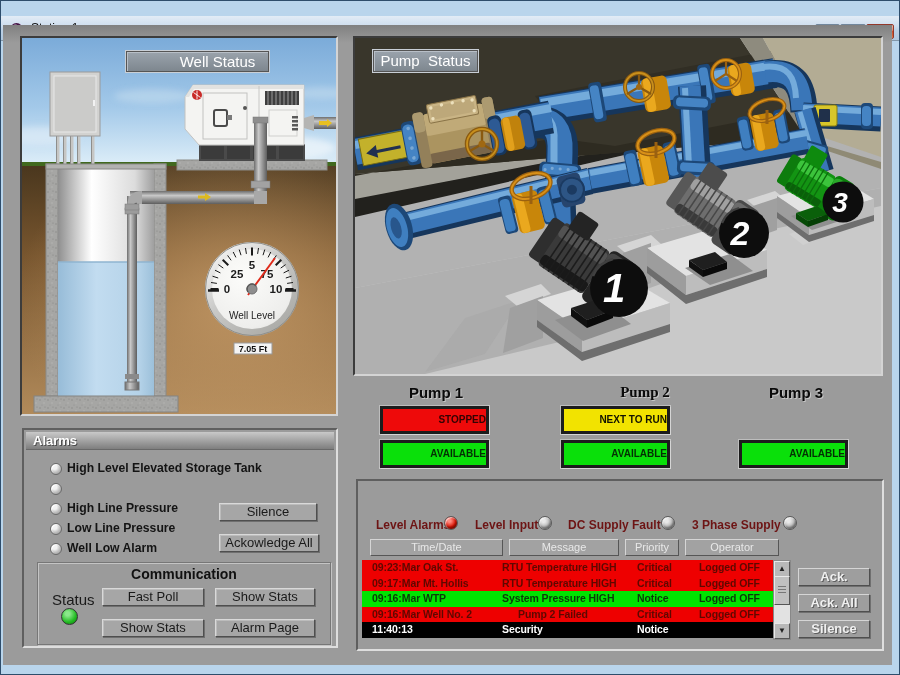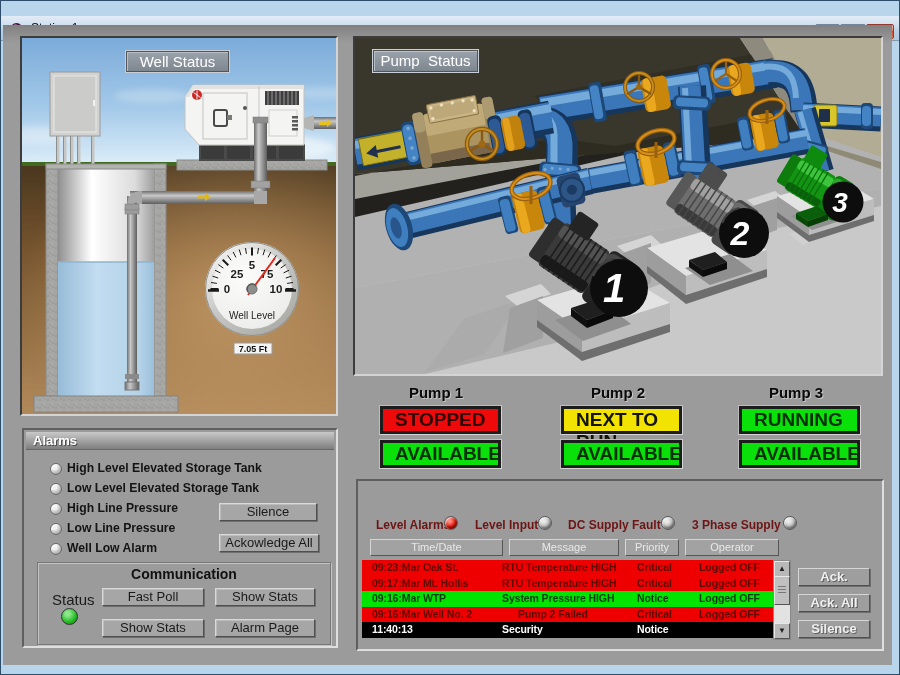--- a/index.html
+++ b/index.html
@@ -26,22 +26,22 @@
   border-bottom:2px solid #d4d4d4;border-right:2px solid #d4d4d4;}
 #wellpic{left:17px;top:11px;width:314px;height:376px;}
 #pumppic{left:350px;top:11px;width:526px;height:336px;}
 
 .scrbtn{position:absolute;background:linear-gradient(#9aa3ac,#7e878f);
   border:1px solid #555;box-shadow:0 0 0 1px #c9cfd6, inset 1px 1px 0 #b8bfc7;
   color:#fff;text-align:center;font-size:15px;}
 
 .plabel{position:absolute;top:359px;width:120px;text-align:center;font-weight:bold;font-size:15px;color:#0a0a0a;text-shadow:1px 1px 0 #c6c6c6;}
 .sbox{position:absolute;width:103px;height:22px;border:3px solid #1c1c1c;
-  box-shadow:1px 1px 0 #d5d5d5,-1px -1px 0 #bdbdbd,1px -1px 0 #c6c6c6,-1px 1px 0 #c6c6c6;text-align:left;
-  font-weight:bold;font-size:19px;line-height:22px;padding-left:12px;}
+  box-shadow:1px 1px 0 #d5d5d5,-1px -1px 0 #bdbdbd,1px -1px 0 #c6c6c6,-1px 1px 0 #c6c6c6;text-align:right;
+  font-weight:bold;font-size:10px;line-height:22px;}
 
 .panel{position:absolute;background:#9b9b9b;
   border-top:2px solid #5f5f5f;border-left:2px solid #5f5f5f;
   border-bottom:2px solid #dedede;border-right:2px solid #dedede;}
 .ptitle{position:absolute;left:2px;top:2px;right:2px;height:17px;
   background:linear-gradient(#c9c9c9,#7e7e7e);color:#fff;font-weight:bold;font-size:13px;
   padding-left:7px;line-height:17px;text-shadow:1px 1px 0 #4c4c4c;border-bottom:1px solid #686868;}
 #alarmspanel{left:19px;top:403px;width:312px;height:216px;}
 #csapanel{left:353px;top:454px;width:524px;height:168px;}
 .radio{position:absolute;width:10px;height:10px;border-radius:50%;
@@ -285,21 +285,21 @@
         <line x1="197" y1="252.5" x2="186" y2="252.5" stroke="#1a1a1a" stroke-width="2.5"></line>
         <line x1="263" y1="252.5" x2="274" y2="252.5" stroke="#1a1a1a" stroke-width="2.5"></line>
         <line x1="226" y1="257" x2="253" y2="220" stroke="#e02a1a" stroke-width="2"></line>
         <circle cx="230" cy="251" r="5" fill="#8e8e8e"></circle>
         <circle cx="230" cy="251" r="5" fill="none" stroke="#6e6e6e"></circle>
         <path d="M226 254 a5 5 0 0 1 8 -6" fill="none" stroke="#5a5a5a" stroke-width="1.5"></path>
         <text x="230" y="281" font-family="Liberation Sans, sans-serif" font-size="10" fill="#222" text-anchor="middle">Well Level</text>
         <rect x="212" y="305" width="38" height="11" fill="#f4f4f4" stroke="#999"></rect>
         <text x="231" y="313.5" font-family="Liberation Sans, sans-serif" font-size="9" font-weight="bold" fill="#111" text-anchor="middle">7.05 Ft</text>
       </svg>
-      <div class="scrbtn" style="left:104px;top:13px;width:101px;height:19px;line-height:19px;">Well Status</div>
+      <div class="scrbtn" style="left:104px;top:13px;width:101px;height:19px;line-height:19px;padding-left:40px;">Well Status</div>
     </div>
 
     <div class="pic" id="pumppic">
       <svg width="526" height="336" viewBox="0 0 526 336" xmlns="http://www.w3.org/2000/svg" id="pumpsvg">
         <defs>
           <radialGradient id="pm2" cx=".42" cy=".4" r=".75">
             <stop offset="0" stop-color="#909090"></stop>
               <stop offset=".6" stop-color="#6a6a6a"></stop>
               <stop offset="1" stop-color="#424242"></stop>
           </radialGradient>
@@ -653,36 +653,34 @@
           <polygon points="441,175 453,183 453,189 441,181" fill="#064a06"></polygon>
           <polygon points="453,189 473,182 473,176 453,183" fill="#053f05"></polygon>
           <circle cx="488" cy="164" r="20.5" fill="#0d0d0d"></circle>
           <text x="485" y="174" font-size="28" font-weight="bold" font-style="italic" fill="#fff" text-anchor="middle" font-family="Liberation Sans, sans-serif">3</text>
         </g>
       </svg>
       <div class="scrbtn" style="left:18px;top:12px;width:103px;height:20px;line-height:20px;">Pump&nbsp; Status</div>
     </div>
 
     <div class="plabel" style="left:373px;">Pump 1</div>
-    <div class="plabel" style="left:555px;">Pump 2</div>
+    <div class="plabel" style="left:582px;font-family:Liberation Serif, serif;">Pump 2</div>
     <div class="plabel" style="left:733px;">Pump 3</div>
 
     <div class="sbox" style="left:377px;top:381px;background:#ee0a0a;color:#330303;">STOPPED</div>
     <div class="sbox" style="left:558px;top:381px;background:#f2e300;color:#141400;">NEXT TO RUN</div>
-    <div class="sbox" style="left:736px;top:381px;background:#0ae00a;color:#043004;">RUNNING</div>
     <div class="sbox" style="left:377px;top:415px;background:#0ae00a;color:#043004;">AVAILABLE</div>
     <div class="sbox" style="left:558px;top:415px;background:#0ae00a;color:#043004;">AVAILABLE</div>
     <div class="sbox" style="left:736px;top:415px;background:#0ae00a;color:#043004;">AVAILABLE</div>
 
     <div class="panel" id="alarmspanel">
       <div class="ptitle">Alarms</div>
       <div class="radio" style="left:26px;top:33px;"></div>
       <div class="rlabel" style="left:43px;top:31px;">High Level Elevated Storage Tank</div>
       <div class="radio" style="left:26px;top:53px;"></div>
-      <div class="rlabel" style="left:43px;top:51px;">Low Level Elevated Storage Tank</div>
       <div class="radio" style="left:26px;top:73px;"></div>
       <div class="rlabel" style="left:43px;top:71px;">High Line Pressure</div>
       <div class="radio" style="left:26px;top:93px;"></div>
       <div class="rlabel" style="left:43px;top:91px;">Low Line Pressure</div>
       <div class="radio" style="left:26px;top:113px;"></div>
       <div class="rlabel" style="left:43px;top:111px;">Well Low Alarm</div>
       <div class="gbtn" style="left:195px;top:73px;width:96px;height:16px;line-height:16px;">Silence</div>
       <div class="gbtn" style="left:195px;top:104px;width:98px;height:16px;line-height:16px;">Ackowledge All</div>
       <div id="commbox">
         <div style="position:absolute;left:0;right:0;top:3px;text-align:center;font-weight:bold;font-size:14px;color:#111;">Communication</div>

